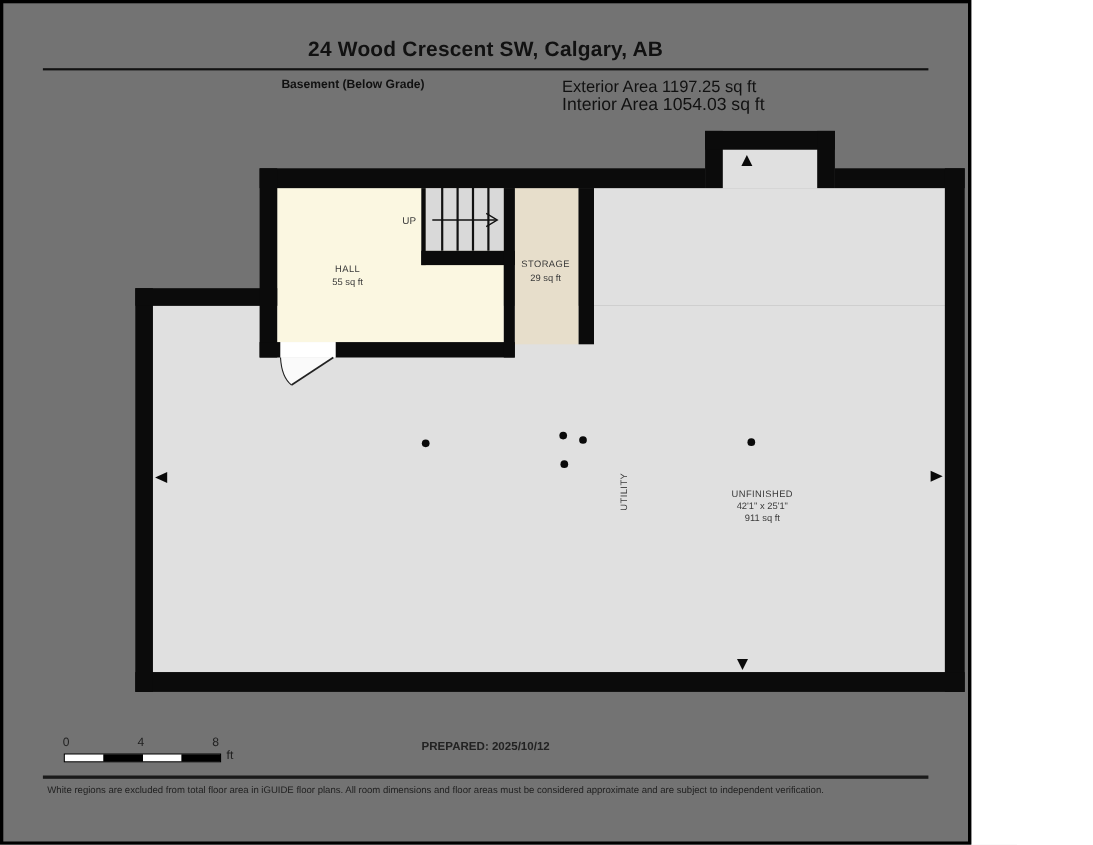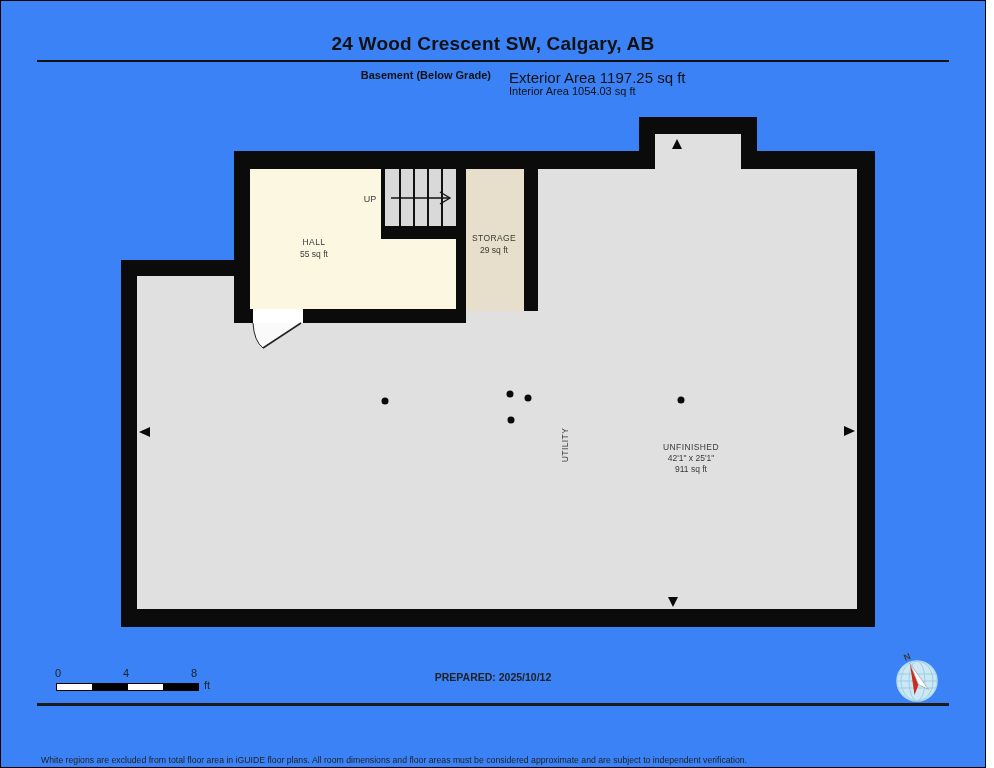--- a/index.html
+++ b/index.html
@@ -1,40 +1,40 @@
 <!DOCTYPE html>
 <html><head>
 <meta charset="utf-8">
 <style>
   html,body{margin:0;padding:0;background:#fff;}
   .page{
-    position:relative;width:986px;height:768px;box-sizing:border-box;
-    background:#3b82f6;border:1px solid #000000;overflow:hidden;
+    position:relative;width:883px;height:768px;box-sizing:border-box;
+    background:#737373;border:3px solid #000000;overflow:hidden;
     font-family:"Liberation Sans", sans-serif;color:#111;
   }
   .abs{position:absolute;}
   .title{
     top:32px;left:0;width:100%;text-align:center;
     font-size:19px;font-weight:700;letter-spacing:.2px;
   }
   .rule-top{top:59px;left:36px;right:36px;height:2px;background:#111;}
   .floor-label{top:68px;right:494px;font-size:11px;font-weight:700;}
   .area-line1{top:68px;left:508px;font-size:15px;}
-  .area-line2{top:84px;left:508px;font-size:11px;}
+  .area-line2{top:84px;left:508px;font-size:16px;}
   svg text{font-family:"Liberation Sans", sans-serif;fill:#3a3a3a;}
   .scalebar{top:666px;left:55px;width:170px;height:26px;font-size:11px;color:#222;}
   .scalebar .num{position:absolute;top:0;width:14px;text-align:center;}
   .bar{position:absolute;top:16px;left:0;width:141px;height:6px;border:1px solid #000;display:flex;box-sizing:content-box;}
   .bar .seg{flex:1;}
   .seg.w{background:#fff;} .seg.b{background:#000;}
   .unit{position:absolute;left:148px;top:12px;}
   .prepared{top:670px;left:0;width:100%;text-align:center;font-size:10.5px;font-weight:600;color:#222;}
   .compass{top:648px;left:888px;width:54px;height:56px;}
   .rule-bottom{top:702px;left:36px;right:36px;height:3px;background:#1a1a1a;}
-  .disclaimer{top:710px;left:40px;right:30px;font-size:8.7px;color:#222;margin-top:44px;}
+  .disclaimer{top:710px;left:40px;right:30px;font-size:8.7px;color:#222;}
 </style>
 </head>
 <body>
 
 <div class="page">
 
   <div class="abs title">24 Wood Crescent SW, Calgary, AB</div>
   <div class="abs rule-top"></div>
   <div class="abs floor-label">Basement (Below Grade)</div>
   <div class="abs area-line1">Exterior Area 1197.25 sq ft</div>

